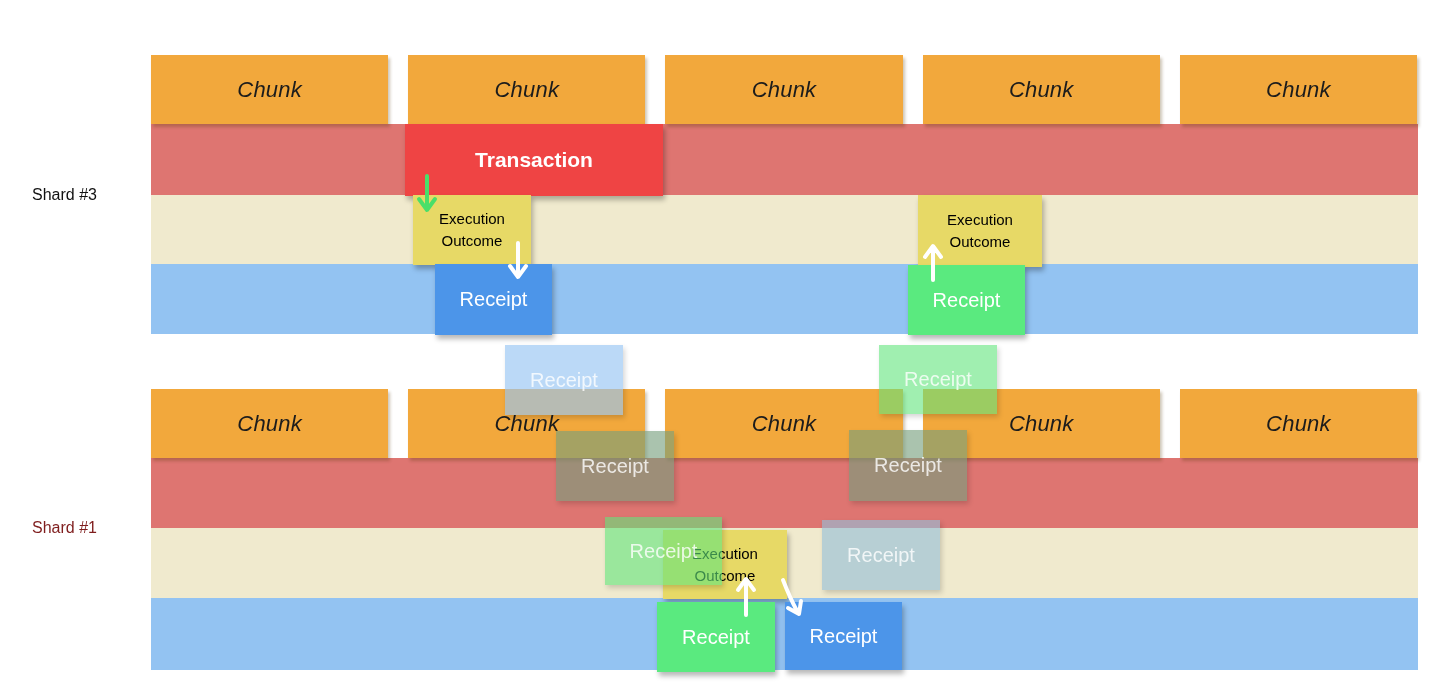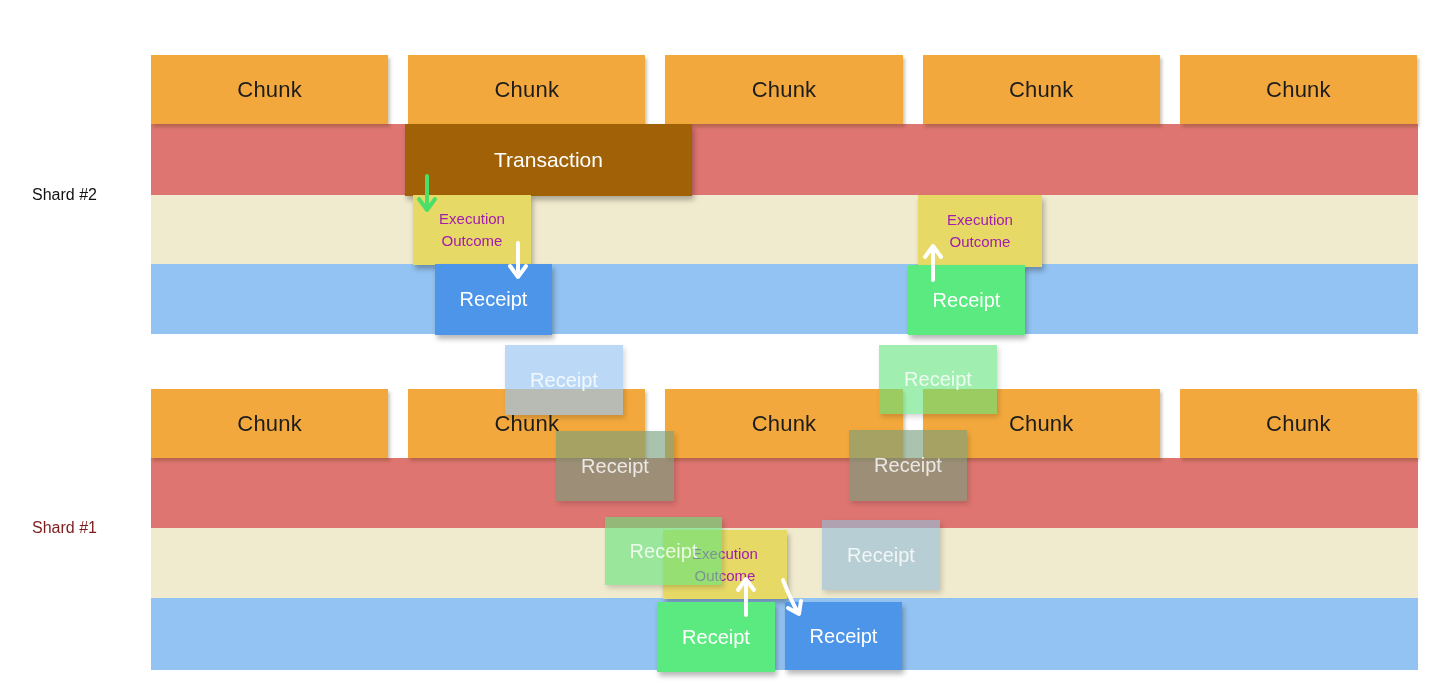--- a/index.html
+++ b/index.html
@@ -2,62 +2,62 @@
 <html><head>
 <meta charset="utf-8">
 <style>
   html,body { margin:0; padding:0; background:#ffffff; }
   .canvas {
     position:relative; width:1449px; height:700px;
     background:#ffffff; overflow:hidden;
     font-family:"Liberation Sans", sans-serif;
   }
   .band { position:absolute; z-index:0; }
-  .chunk-row { position:absolute; display:flex; gap:20px; z-index:1; }
+  .chunk-row { position:absolute; display:flex; gap:20px; z-index:1;font-style:italic; }
   .chunk {
     flex:1; display:flex; align-items:center; justify-content:center;
     font-size:22px; letter-spacing:0.2px;
     box-shadow:2px 3px 3px rgba(90,60,10,0.30);
   }
   .box {
     position:absolute; display:flex; align-items:center; justify-content:center;
     flex-direction:column; text-align:center;
   }
   .solid { box-shadow:2px 4px 5px rgba(0,0,0,0.28); }
   .transaction { font-size:21px; color:#ffffff; z-index:2; }
-  .exec { font-size:15px; line-height:22px; color:#a21caf; z-index:2;text-align:right; }
+  .exec { font-size:15px; line-height:22px; color:#000000; z-index:2;text-align:right; }
   .receipt { font-size:20px; color:#ffffff; z-index:4; }
   .ghost {
     font-size:20px; color:rgba(255,255,255,0.80); z-index:3;
     box-shadow:2px 3px 5px rgba(0,0,0,0.16);
   }
   .shard-label { position:absolute; font-size:16px; z-index:1; }
   .arrows { position:absolute; left:0; top:0; z-index:6; pointer-events:none; }
 </style>
 </head>
 <body>
 
 <div class="canvas">
 
-  <div class="shard-label" style="left: 32px; top: 186px; color: rgb(17, 17, 17);">Shard #2</div>
+  <div class="shard-label" style="left: 32px; top: 186px; color: rgb(17, 17, 17);">Shard #3</div>
   <div class="shard-label" style="left: 32px; top: 519px; color: #7f1d1d;">Shard #1</div>
 
   <div class="band" style="left: 151px; top: 124px; width: 1267px; height: 71px; background-color: rgb(222, 117, 113);"></div>
   <div class="band" style="left: 151px; top: 195px; width: 1267px; height: 69px; background-color: rgb(240, 234, 206);"></div>
   <div class="band" style="left: 151px; top: 264px; width: 1267px; height: 70px; background-color: rgb(147, 195, 242);"></div>
 
   <div class="chunk-row" style="left:151px; top:55px; width:1266px; height:69px;">
     <div class="chunk" style="background-color: rgb(242, 168, 60); color: rgb(28, 28, 28);">Chunk</div>
     <div class="chunk" style="background-color: rgb(242, 168, 60); color: rgb(28, 28, 28);">Chunk</div>
     <div class="chunk" style="background-color: rgb(242, 168, 60); color: rgb(28, 28, 28);">Chunk</div>
     <div class="chunk" style="background-color: rgb(242, 168, 60); color: rgb(28, 28, 28);">Chunk</div>
     <div class="chunk" style="background-color: rgb(242, 168, 60); color: rgb(28, 28, 28);">Chunk</div>
   </div>
 
-  <div class="box solid transaction" style="left: 405px; top: 124px; width: 287px; height: 72px; background-color: #a16207;">Transaction</div>
+  <div class="box solid transaction" style="left: 405px; top: 124px; width: 258px; height: 72px; background-color: #ef4444; font-weight: bold;">Transaction</div>
 
   <div class="box solid exec" style="left: 413px; top: 195px; width: 118px; height: 70px; background-color: rgb(231, 217, 102);">
     <span>Execution</span>
     <span>Outcome</span>
   </div>
 
   <div class="box solid exec" style="left: 918px; top: 195px; width: 124px; height: 72px; background-color: rgb(231, 217, 102);">
     <span>Execution</span>
     <span>Outcome</span>
   </div>

